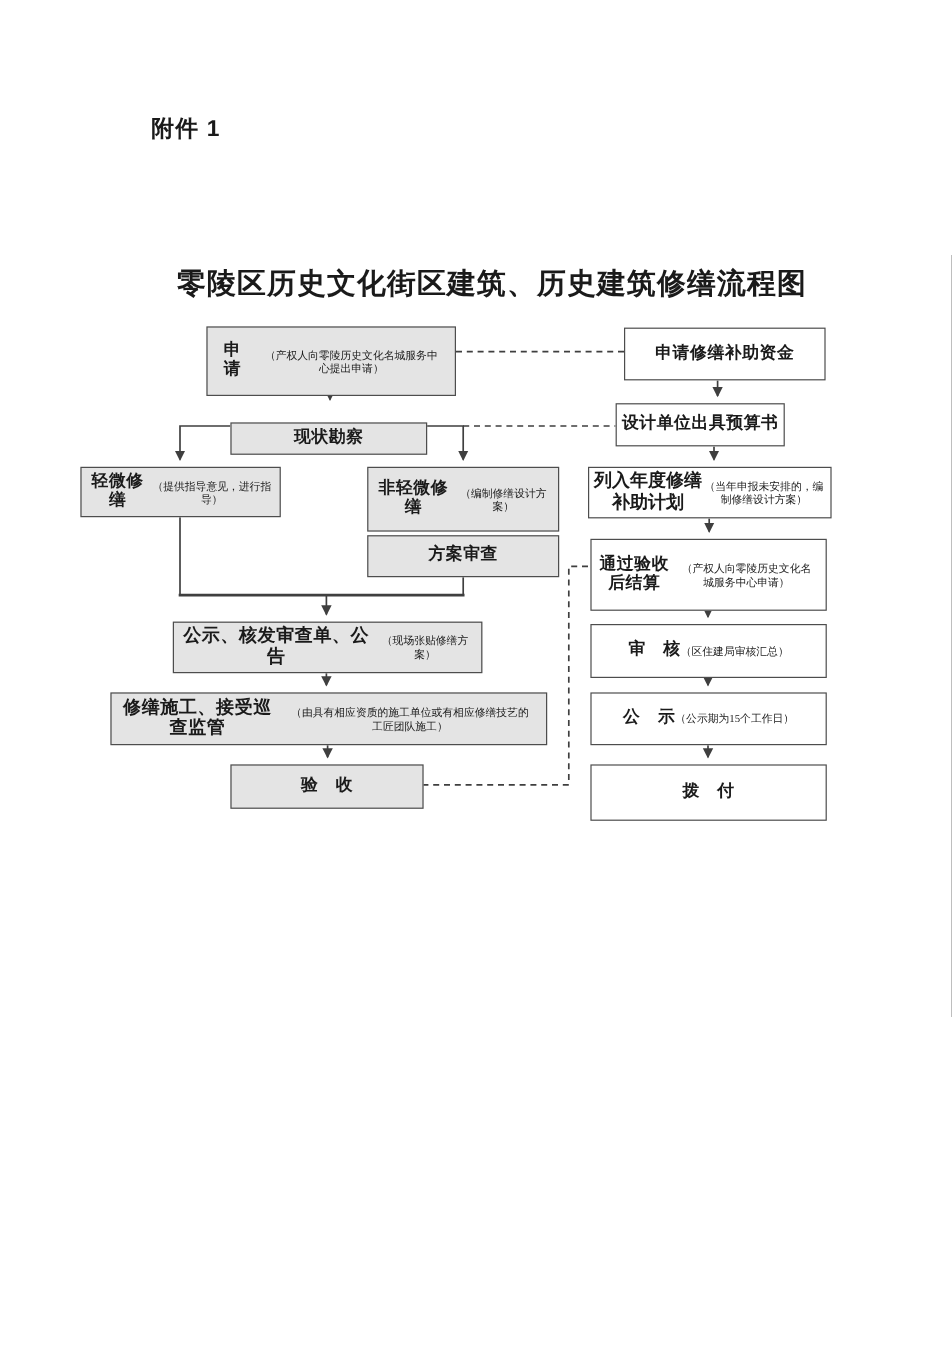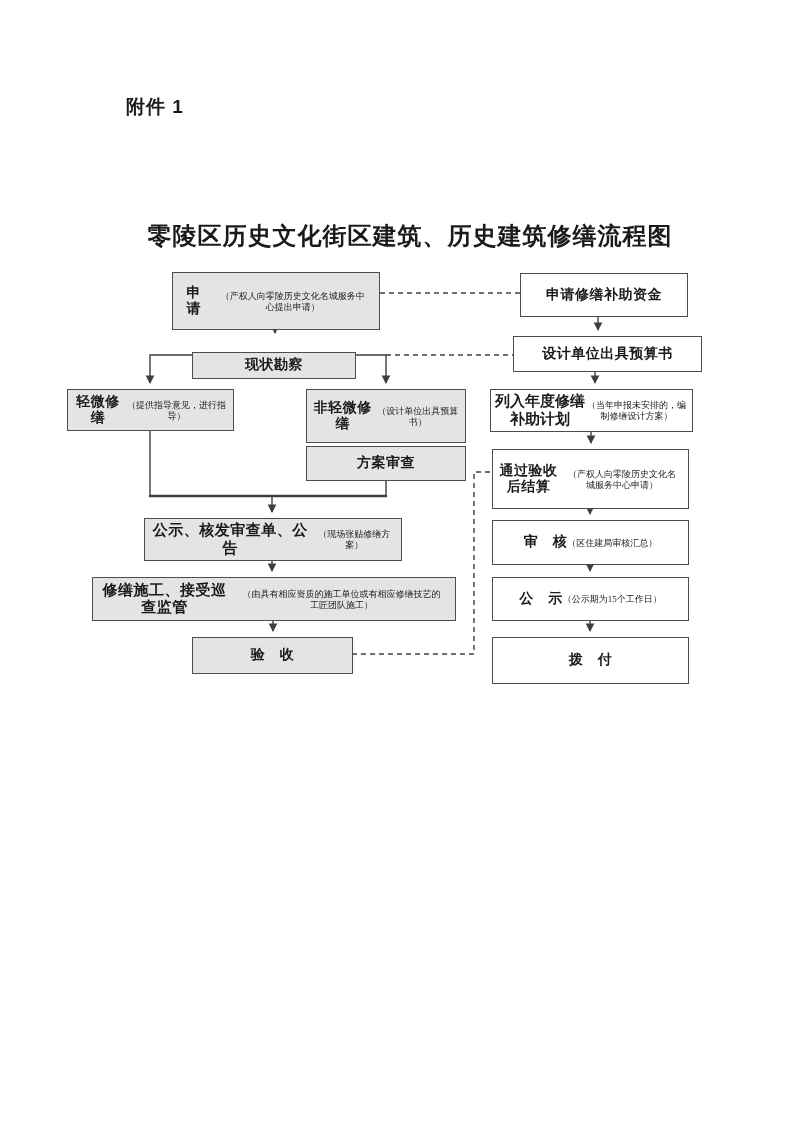--- a/index.html
+++ b/index.html
@@ -34,21 +34,21 @@
   
   #n-apply        { left:172px; top:272px; width:208px; height:58px; }
   #n-survey       { left:192px; top:352px; width:164px; height:27px; }
   #n-minor        { left:67px;  top:389px; width:167px; height:42px;justify-content:space-between; }
   #n-nonminor     { left:306px; top:389px; width:160px; height:54px; }
   #n-review       { left:306px; top:446px; width:160px; height:35px; }
   #n-pub-issue    { left:144px; top:518px; width:258px; height:43px; }
   #n-construction { left:92px;  top:577px; width:364px; height:44px; }
   #n-acceptance   { left:192px; top:637px; width:161px; height:37px; }
   #n-apply-subsidy{ left:520px; top:273px; width:168px; height:44px; }
-  #n-budget       { left:513px; top:336px; width:189px; height:36px; }
+  #n-budget       { left:513px; top:336px; width:141px; height:36px; }
   #n-plan         { left:490px; top:389px; width:203px; height:43px; }
   #n-settle       { left:492px; top:449px; width:197px; height:60px;align-items:center; }
   #n-audit        { left:492px; top:520px; width:197px; height:45px; }
   #n-publicity    { left:492px; top:577px; width:197px; height:44px; }
   #n-payment      { left:492px; top:637px; width:197px; height:47px; }
   #n-plan .node-title { font-size:15px; letter-spacing:0; }
   #n-construction .node-title, #n-pub-issue .node-title { font-size:15px; }
   #n-apply .node-sub, #n-settle .node-sub, #n-construction .node-sub { padding:0 6px; }
 </style>
 </head>
@@ -101,21 +101,21 @@
       <div class="node-title">现状勘察</div>
     </div>
 
     <div class="node gray" id="n-minor">
       <div class="node-title">轻微修缮</div>
       <div class="node-sub">（提供指导意见，进行指导）</div>
     </div>
 
     <div class="node gray" id="n-nonminor">
       <div class="node-title">非轻微修缮</div>
-      <div class="node-sub">（设计单位出具预算书）</div>
+      <div class="node-sub">（编制修缮设计方案）</div>
     </div>
 
     <div class="node gray" id="n-review">
       <div class="node-title">方案审查</div>
     </div>
 
     <div class="node gray" id="n-pub-issue">
       <div class="node-title">公示、核发审查单、公告</div>
       <div class="node-sub">（现场张贴修缮方案）</div>
     </div>

